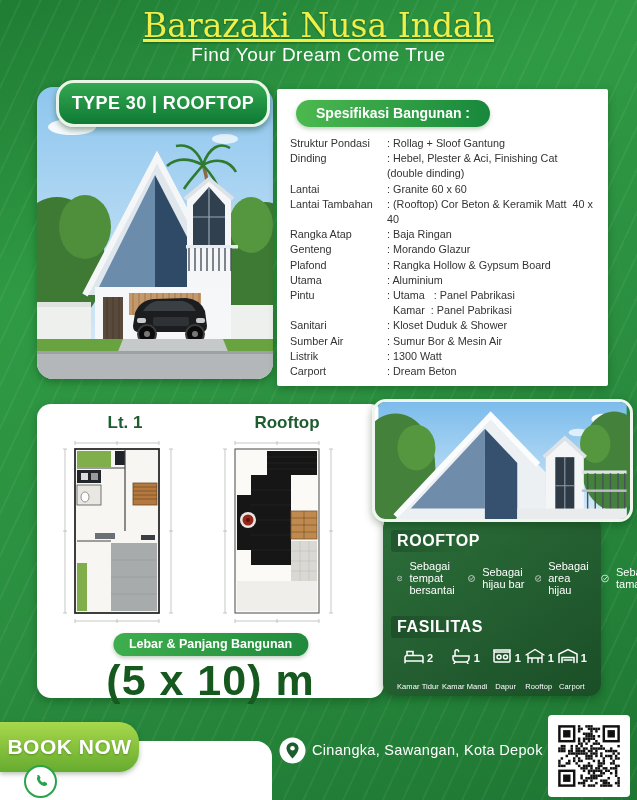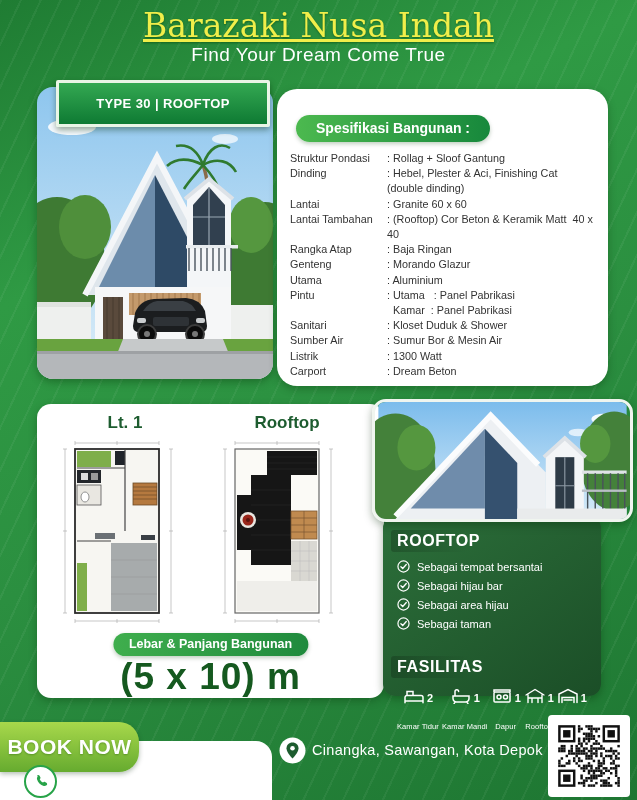--- a/index.html
+++ b/index.html
@@ -12,55 +12,55 @@
   .abs{position:absolute;}
   
   .hdr-title{left:0;top:6px;width:100%;text-align:center;
         font-family:"DejaVu Serif",serif;font-size:33px;color:#f0ee4a;
         text-shadow:0 1px 2px rgba(0,60,0,.5);z-index:2;text-decoration:underline;}
   .hdr-sub{left:0;top:44px;width:100%;text-align:center;font-size:19px;color:#ffffff;
         letter-spacing:.5px;z-index:2;}
   
   .photo-card{left:37px;top:87px;width:236px;height:292px;border-radius:16px;overflow:hidden;
         z-index:3;box-shadow:0 3px 8px rgba(0,40,0,.35);}
-  .type-badge{left:56px;top:80px;width:208px;height:41px;z-index:6;border-radius:2px;
+  .type-badge{left:56px;top:80px;width:208px;height:41px;z-index:6;border-radius:18px;
         background:linear-gradient(180deg,#34a852,#0e7a33);border:3px solid #e9f5e6;
         box-shadow:0 3px 6px rgba(0,40,0,.4);display:flex;align-items:center;justify-content:center;
-        color:#fff;font-weight:bold;font-size:13px;letter-spacing:.4px;}
-  .spec-card{left:277px;top:89px;width:331px;height:297px;border-radius:20px;background:#fff;
-        z-index:3;padding:26px 13px;box-sizing:border-box;box-shadow:0 3px 8px rgba(0,40,0,.3);}
+        color:#fff;font-weight:bold;font-size:18px;letter-spacing:.4px;}
+  .spec-card{left:277px;top:89px;width:331px;height:297px;border-radius:2px;background:#fff;
+        z-index:3;padding:11px 13px;box-sizing:border-box;box-shadow:0 3px 8px rgba(0,40,0,.3);}
   .spec-pill{display:inline-block;margin-left:6px;padding:5px 20px 6px;border-radius:17px;
         background:linear-gradient(90deg,#4cb94f,#17883c);color:#fff;font-weight:bold;font-size:14px;
         box-shadow:0 2px 4px rgba(0,60,0,.25);}
   .spec-rows{margin-top:9px;font-size:10.8px;color:#333;line-height:15.2px;}
   .spec-row{display:flex;}
   .spec-row .lb{flex:0 0 97px;}
   .spec-row .vl{flex:1;white-space:pre-wrap;}
   
   .watermark{left:182px;top:368px;z-index:40;display:flex;align-items:center;gap:10px;
         color:rgba(255,255,255,.45);font-weight:bold;font-size:42px;pointer-events:none;}
   
   .plans-card{left:37px;top:404px;width:347px;height:294px;border-radius:14px;background:#fff;
         z-index:3;box-shadow:0 3px 8px rgba(0,40,0,.3);}
   .plan-label{position:absolute;width:130px;text-align:center;font-size:17px;font-weight:bold;color:#1d5c2f;}
   .size-pill{position:absolute;left:50%;transform:translateX(-50%);top:229px;padding:4px 16px 5px;
         border-radius:14px;background:linear-gradient(90deg,#3fae4d,#1f8a3d);color:#fff;
         font-weight:bold;font-size:12.5px;white-space:nowrap;box-shadow:0 2px 4px rgba(0,60,0,.25);}
   .size-value{position:absolute;left:0;top:252px;width:100%;text-align:center;
-        font-size:37px;font-weight:bold;color:#15591f;letter-spacing:1px;}
+        font-size:43px;font-weight:bold;color:#15591f;letter-spacing:1px;}
   
   .roof-photo{left:372px;top:399px;width:261px;height:123px;border-radius:14px;overflow:hidden;
         border:3px solid #f0f5ef;box-sizing:border-box;z-index:5;box-shadow:0 3px 8px rgba(0,40,0,.35);}
   .dark-panel{left:383px;top:516px;width:218px;height:180px;border-radius:12px;z-index:4;
         background:linear-gradient(145deg,#2c6f3a,#1b4e27);color:#fff;
         padding:14px 14px 10px;box-sizing:border-box;box-shadow:0 3px 8px rgba(0,40,0,.35);}
   .panel-heading{font-size:16px;font-weight:bold;letter-spacing:.6px;
         background:linear-gradient(90deg,rgba(0,0,0,.20),rgba(0,0,0,0) 80%);
         padding:2px 6px;margin-left:-6px;border-radius:3px;width:fit-content;}
-  .check-list{margin-top:8px;display:flex;flex-direction:column;gap:6px;}
+  .check-list{margin-top:8px;display:flex;flex-direction:row;gap:6px;}
   .check-item{display:flex;align-items:center;gap:7px;font-size:11px;}
   .fac-row{margin-top:9px;display:flex;justify-content:space-between;}
   .fac-cell{display:flex;flex-direction:column;align-items:center;}
   .fac-top{display:flex;align-items:flex-end;gap:2px;}
   .fac-count{font-size:11px;font-weight:bold;line-height:12px;}
   .fac-label{font-size:7.5px;margin-top:18px;white-space:nowrap;letter-spacing:.1px;}
   
   .white-box{left:0;top:741px;width:272px;height:59px;background:#fff;
         border-radius:0 16px 0 0;z-index:4;}
   .book-now{left:0;top:722px;width:139px;height:50px;border-radius:0 20px 20px 0;
@@ -195,20 +195,24 @@
           <span class="lb">Lantai Tambahan</span>
           <span class="vl">: (Rooftop) Cor Beton &amp; Keramik Matt  40 x 40</span>
         </div>
       <div class="spec-row">
           <span class="lb">Rangka Atap</span>
           <span class="vl">: Baja Ringan</span>
         </div>
       <div class="spec-row">
           <span class="lb">Genteng</span>
           <span class="vl">: Morando Glazur</span>
+        </div>
+      <div class="spec-row">
+          <span class="lb">Plafond</span>
+          <span class="vl">: Rangka Hollow &amp; Gypsum Board</span>
         </div>
       <div class="spec-row">
           <span class="lb">Utama</span>
           <span class="vl">: Aluminium</span>
         </div>
       <div class="spec-row">
           <span class="lb">Pintu</span>
           <span class="vl">: Utama   : Panel Pabrikasi</span>
         </div>
       <div class="spec-row">
@@ -379,21 +383,21 @@
         <span>Sebagai area hijau</span>
       </div>
       <div class="check-item">
         <svg width="13" height="13" viewBox="0 0 14 14">
             <circle cx="7" cy="7" r="6" fill="none" stroke="#fff" stroke-width="1.3"></circle>
             <path d="M4.2,7.2 l2,2 l3.8,-4.4" fill="none" stroke="#fff" stroke-width="1.4" stroke-linecap="round"></path>
           </svg>
         <span>Sebagai taman</span>
       </div>
     </div>
-    <div class="panel-heading" style="margin-top:26px;">FASILITAS</div>
+    <div class="panel-heading" style="margin-top:20px;">FASILITAS</div>
     <div class="fac-row">
       <div class="fac-cell">
         <div class="fac-top">
           <svg width="22" height="17" viewBox="0 0 22 17">
               <g fill="none" stroke="#fff" stroke-width="1.5" stroke-linecap="round">
                 <path d="M2,14 v-3.5 a2,2 0 0 1 2,-2 h14 a2,2 0 0 1 2,2 V14 M2,14 v1.8 M20,14 v1.8 M2,14 h18 M4,8.5 V4.5 h6 v4"></path>
               </g>
             </svg>
           <span class="fac-count">2</span>
         </div>

